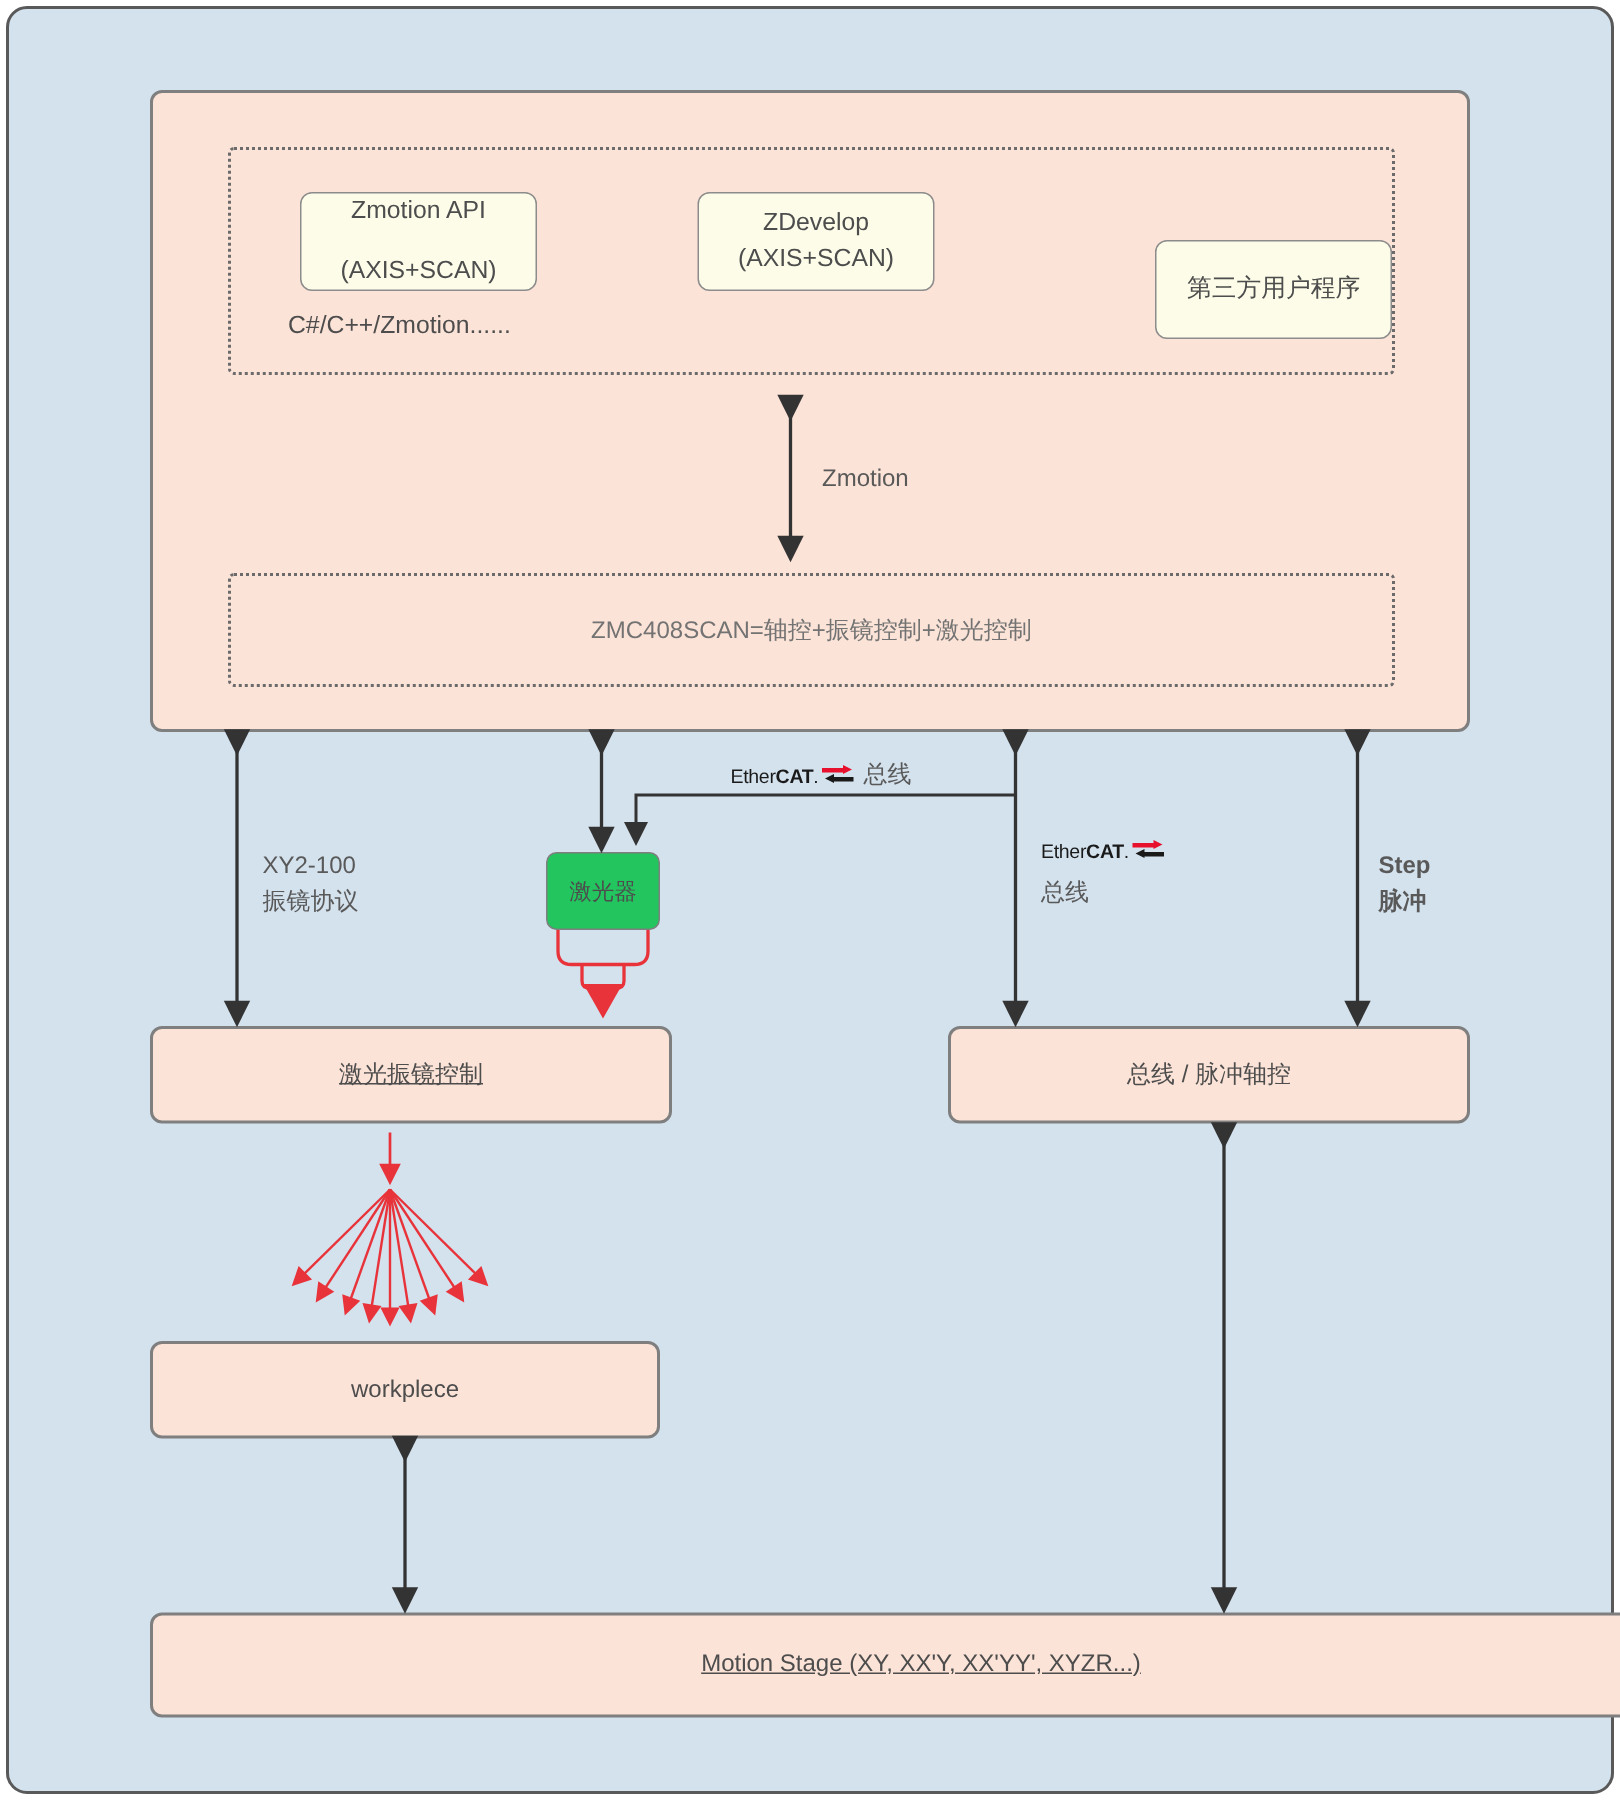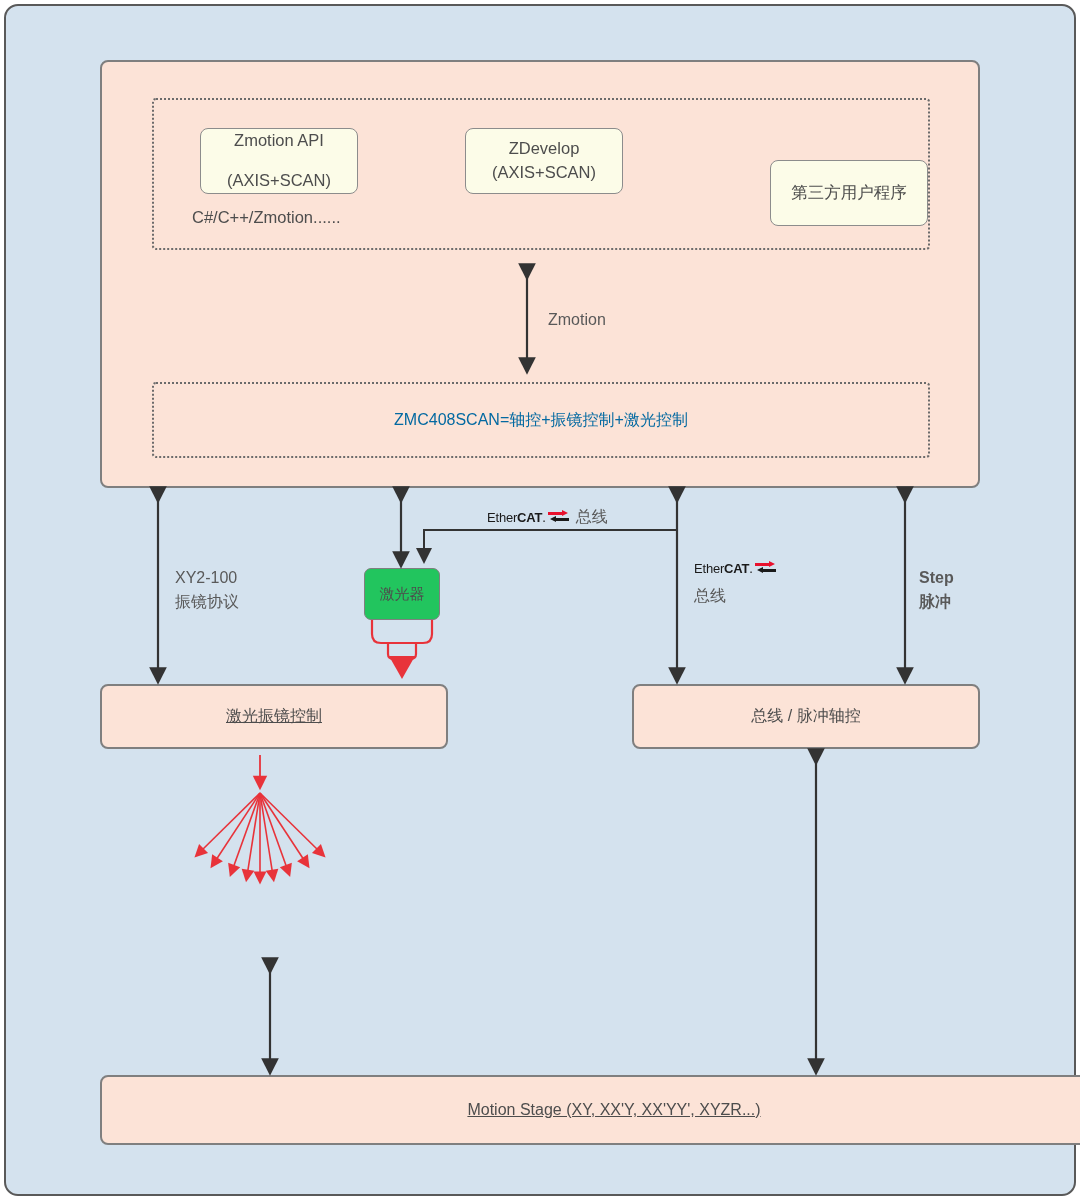--- a/index.html
+++ b/index.html
@@ -71,21 +71,21 @@
     left: 192px; top: 208px;
     color: #4d4d4d;
     font-size: 16.5px;
     white-space: nowrap;
   }
   #controller-label {
     position: absolute;
     left: 152px; top: 382px;
     width: 778px; height: 76px;
     display: flex; align-items: center; justify-content: center;
-    color: #0369a1;
+    color: #737373;
     font-size: 16px;
     text-align: center;
   }
   
   .pink-box {
     position: absolute;
     background: #fce3d7;
     border: 2px solid #7f7f7f;
     border-radius: 8px;
     display: flex; align-items: center; justify-content: center;
@@ -243,20 +243,23 @@
   </div>
 
   <div id="box-galvo" class="pink-box">
     <span>激光振镜控制</span>
   </div>
 
   <div id="box-axis" class="pink-box">
     <span>总线 / 脉冲轴控</span>
   </div>
 
+  <div id="box-workpiece" class="pink-box">
+    <span>workplece</span>
+  </div>
 
   <div id="box-stage" class="pink-box">
     <span>Motion Stage (XY, XX'Y, XX'YY', XYZR...)</span>
   </div>
 
   <svg id="vec" viewBox="0 0 1080 1202">
     <defs>
       <marker id="arrA" markerWidth="10" markerHeight="10" refX="5" refY="5" orient="auto" markerUnits="strokeWidth">
         <path d="M1,1 L9,5 L1,9 z" fill="#333333"></path>
       </marker>

